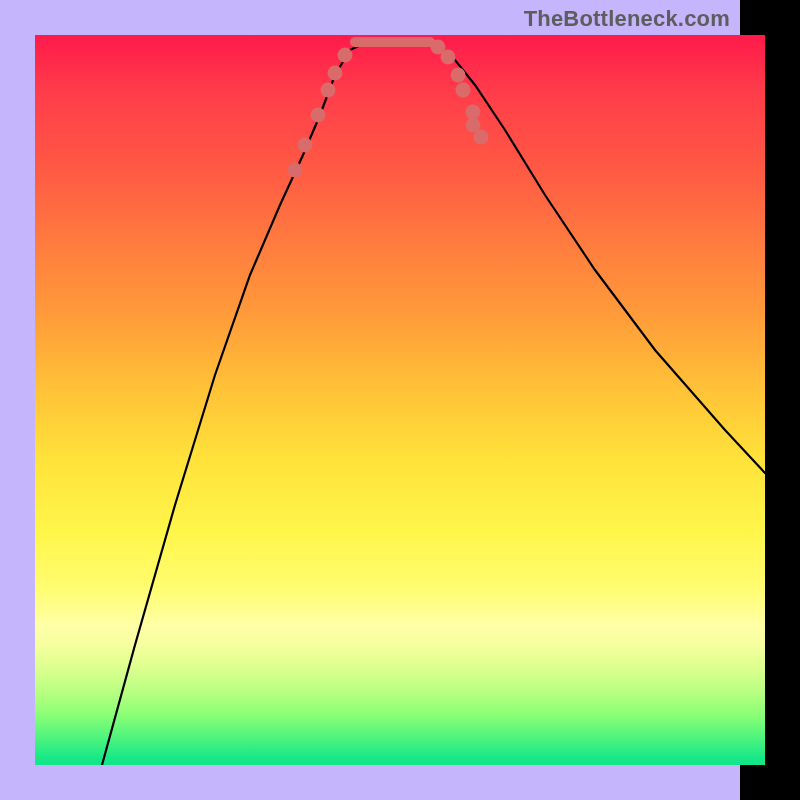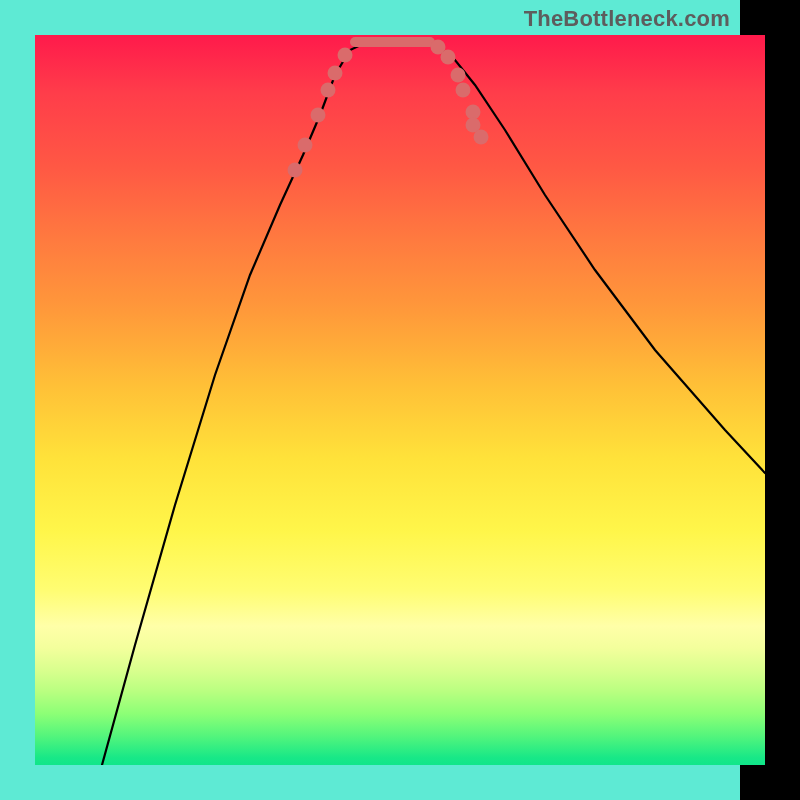--- a/index.html
+++ b/index.html
@@ -8,21 +8,21 @@
     width: 800px;
     height: 800px;
     background: #000;
     overflow: hidden;
     font-family: Arial, Helvetica, sans-serif;
   }
   .frame {
     position: relative;
     width: 740px;
     height: 800px;
-    background: #5eead4;
+    background: #c4b5fd;
   }
   .plot {
     position: absolute;
     left: 35px;
     top: 35px;
     width: 730px;
     height: 730px;
     background: linear-gradient(
       to bottom,
       #ff1a4b 0%,

